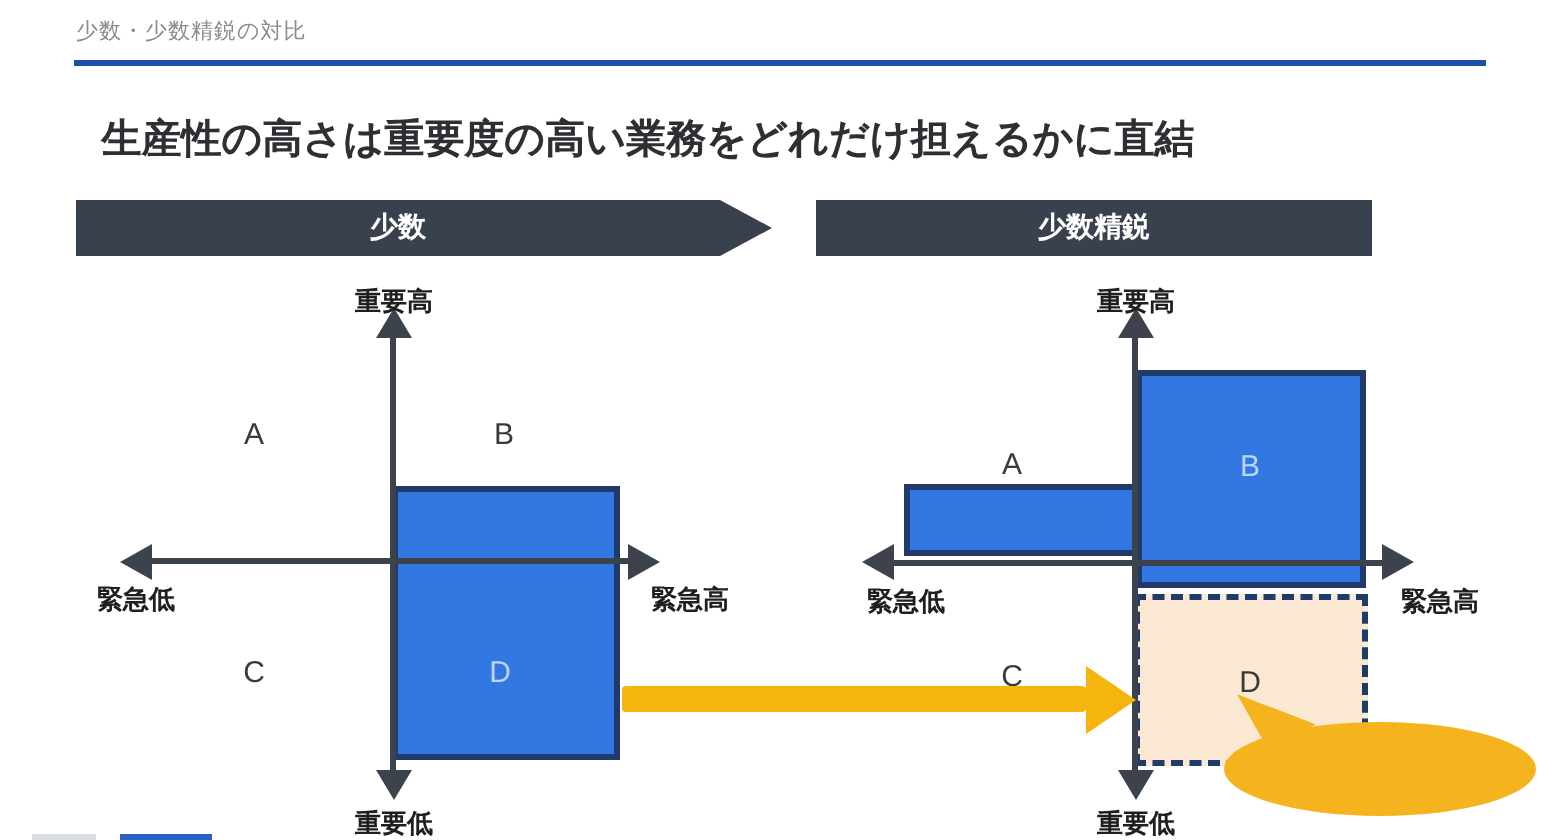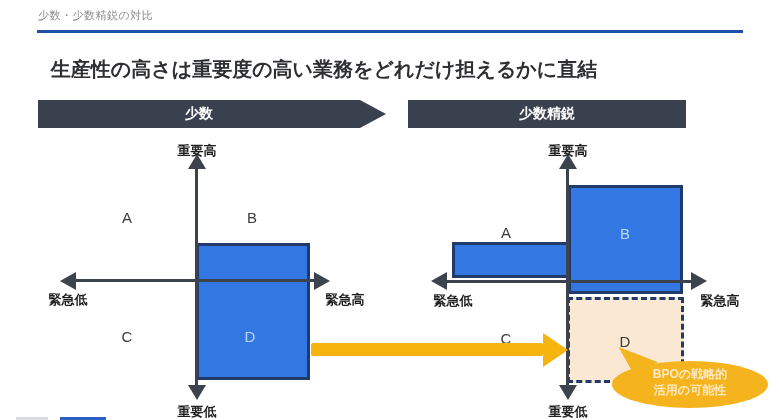--- a/index.html
+++ b/index.html
@@ -124,21 +124,17 @@
   <div class="abs quad-label cr-a">A</div>
   <div class="abs quad-label light cr-b">B</div>
   <div class="abs quad-label cr-c">C</div>
   <div class="abs quad-label cr-d">D</div>
 
   <div class="abs y-arrow-body"></div>
   <div class="abs tri y-arrow-head"></div>
 
   <div class="abs bubble-tail"></div>
   <div class="abs bubble"></div>
-  <div class="abs bubble-text">
-    <div>BPOの戦略的</div>
-    <div>活用の可能性</div>
-  </div>
 
   <div class="abs logo-sliver-gray"></div>
   <div class="abs logo-sliver-blue"></div>
 
 </div>
 
 </body></html>

